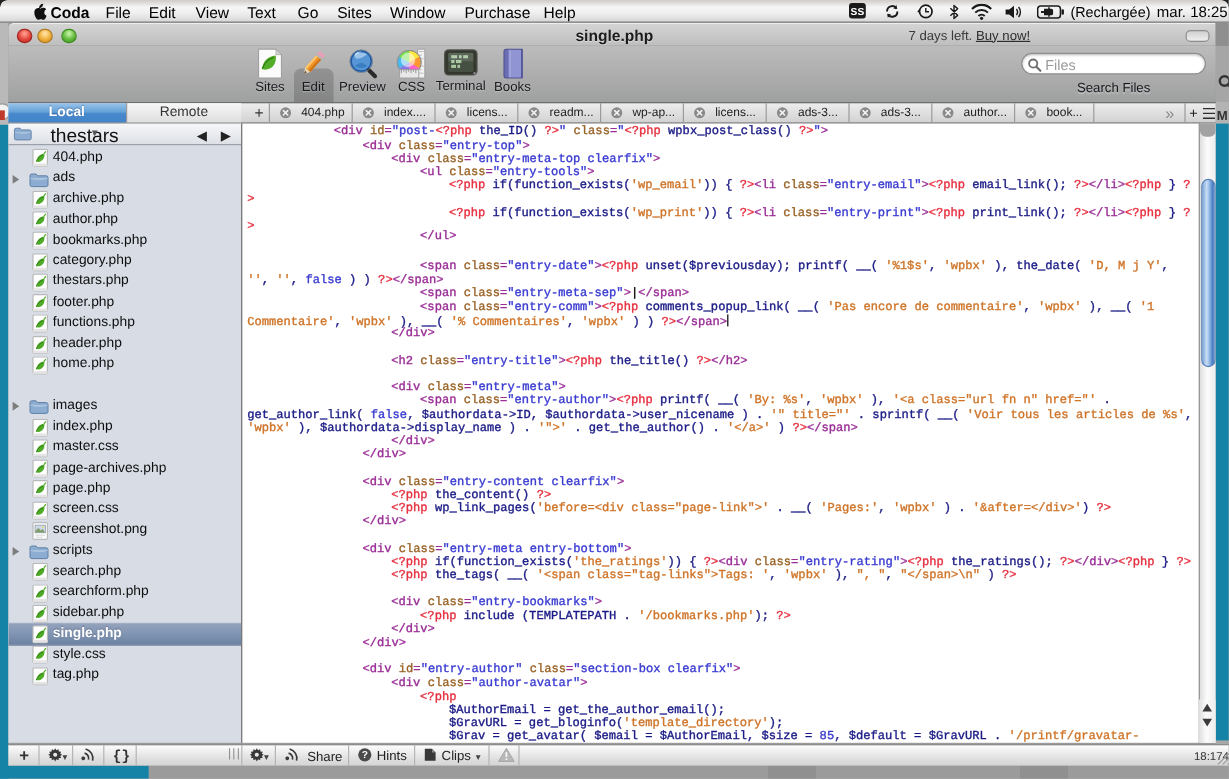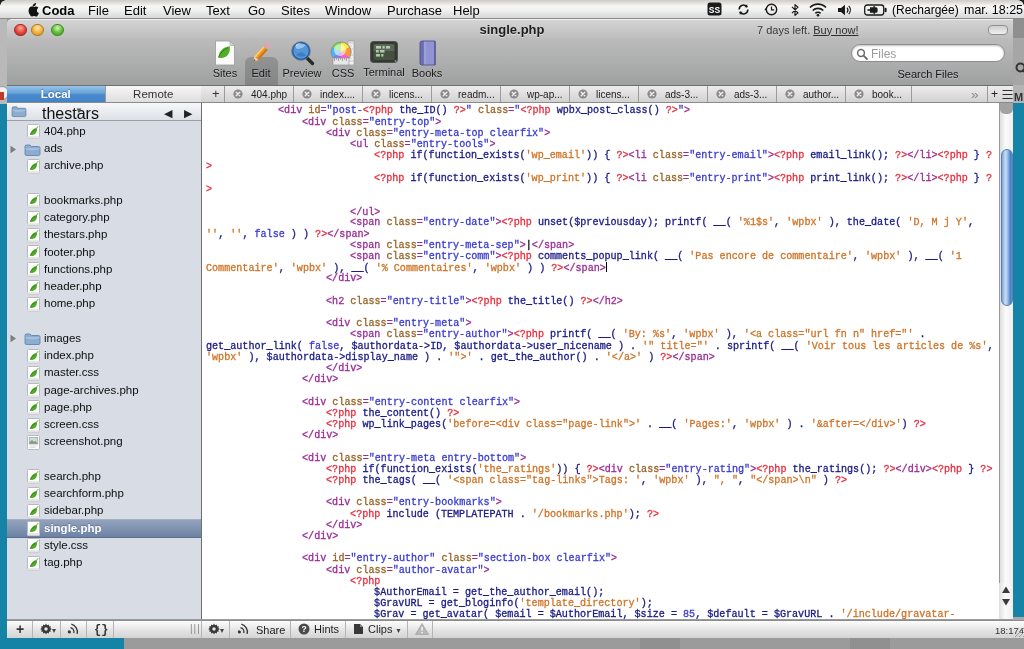--- a/index.html
+++ b/index.html
@@ -307,20 +307,30 @@
 <div class="row" style="top:54.8px">
         <svg width="15" height="16" viewBox="0 0 15 16" style="left:19px;top:1px">
 <rect x="1.5" y="0.5" width="12" height="14" rx="1" fill="#fff" stroke="#b9b9b9"></rect>
 <rect x="1.5" y="12.2" width="12" height="2.3" fill="#e4e4e4"></rect>
 <path d="M4.2 10.8 C4.6 7.4 6.8 4.6 11 4.0 C11.4 7.8 9.6 10.4 6.4 10.9 C5.6 11.0 4.8 10.9 4.2 10.8 Z" fill="#4faa28"></path>
 <path d="M4.2 10.8 C5.2 8.0 7.2 6.2 9.8 5.2" stroke="#2d7a12" stroke-width="0.7" fill="none"></path>
 <path d="M10.6 4.1 L12.2 2.2" stroke="#4faa28" stroke-width="1" fill="none"></path>
 </svg>
         <span class="lbl">archive.php</span>
       </div>
+<div class="row" style="top:72.1px">
+        <svg width="15" height="16" viewBox="0 0 15 16" style="left:19px;top:1px">
+<rect x="1.5" y="0.5" width="12" height="14" rx="1" fill="#fff" stroke="#b9b9b9"></rect>
+<rect x="1.5" y="12.2" width="12" height="2.3" fill="#e4e4e4"></rect>
+<path d="M4.2 10.8 C4.6 7.4 6.8 4.6 11 4.0 C11.4 7.8 9.6 10.4 6.4 10.9 C5.6 11.0 4.8 10.9 4.2 10.8 Z" fill="#4faa28"></path>
+<path d="M4.2 10.8 C5.2 8.0 7.2 6.2 9.8 5.2" stroke="#2d7a12" stroke-width="0.7" fill="none"></path>
+<path d="M10.6 4.1 L12.2 2.2" stroke="#4faa28" stroke-width="1" fill="none"></path>
+</svg>
+        <span class="lbl">author.php</span>
+      </div>
 <div class="row" style="top:106.6px">
         <svg width="15" height="16" viewBox="0 0 15 16" style="left:19px;top:1px">
 <rect x="1.5" y="0.5" width="12" height="14" rx="1" fill="#fff" stroke="#b9b9b9"></rect>
 <rect x="1.5" y="12.2" width="12" height="2.3" fill="#e4e4e4"></rect>
 <path d="M4.2 10.8 C4.6 7.4 6.8 4.6 11 4.0 C11.4 7.8 9.6 10.4 6.4 10.9 C5.6 11.0 4.8 10.9 4.2 10.8 Z" fill="#4faa28"></path>
 <path d="M4.2 10.8 C5.2 8.0 7.2 6.2 9.8 5.2" stroke="#2d7a12" stroke-width="0.7" fill="none"></path>
 <path d="M10.6 4.1 L12.2 2.2" stroke="#4faa28" stroke-width="1" fill="none"></path>
 </svg>
         <span class="lbl">category.php</span>
       </div>
@@ -447,20 +457,30 @@
 <div class="row" style="top:330.8px">
         <svg width="15" height="16" viewBox="0 0 15 16" style="left:19px;top:1px">
 <rect x="1.5" y="0.5" width="12" height="14" rx="1" fill="#fff" stroke="#b9b9b9"></rect>
 <rect x="3.2" y="2.6" width="8.6" height="6.4" fill="#cfd8e6" stroke="#8a93a6" stroke-width="0.6"></rect>
 <path d="M3.4 7.6 L6 5 L8 7 L9.5 5.8 L11.6 8.8 L3.4 8.8 Z" fill="#7f9e6a"></path>
 <circle cx="9.8" cy="4.2" r="0.9" fill="#e8d87a"></circle>
 <rect x="3.5" y="10.6" width="8" height="0.8" fill="#d5d5d5"></rect>
 <rect x="3.5" y="12.2" width="6" height="0.8" fill="#d5d5d5"></rect>
 </svg>
         <span class="lbl">screenshot.png</span>
+      </div>
+<div class="row" style="top:348.1px">
+        <svg width="8" height="9" viewBox="0 0 8 9" style="left:2px;top:4px">
+          <path d="M1.5 0.8 L7 4.5 L1.5 8.2 Z" fill="#7d7d7d"></path>
+        </svg>
+        <svg width="17" height="14" viewBox="0 0 17 14" style="left:17px;top:2px">
+<path d="M1 3.5 Q1 2 2.5 2 L6 2 L7.5 3.5 L14.5 3.5 Q16 3.5 16 5 L16 11 Q16 12.5 14.5 12.5 L2.5 12.5 Q1 12.5 1 11 Z" fill="#8cadd1" stroke="#5d7ca3" stroke-width="0.8"></path>
+<path d="M1.2 5.3 L15.8 5.3 L15.8 5.9 Q12 7.2 8.5 7.2 Q5 7.2 1.2 5.9 Z" fill="#a9c3de"></path>
+</svg>
+        <span class="lbl">scripts</span>
       </div>
 <div class="row" style="top:365.3px">
         <svg width="15" height="16" viewBox="0 0 15 16" style="left:19px;top:1px">
 <rect x="1.5" y="0.5" width="12" height="14" rx="1" fill="#fff" stroke="#b9b9b9"></rect>
 <rect x="1.5" y="12.2" width="12" height="2.3" fill="#e4e4e4"></rect>
 <path d="M4.2 10.8 C4.6 7.4 6.8 4.6 11 4.0 C11.4 7.8 9.6 10.4 6.4 10.9 C5.6 11.0 4.8 10.9 4.2 10.8 Z" fill="#4faa28"></path>
 <path d="M4.2 10.8 C5.2 8.0 7.2 6.2 9.8 5.2" stroke="#2d7a12" stroke-width="0.7" fill="none"></path>
 <path d="M10.6 4.1 L12.2 2.2" stroke="#4faa28" stroke-width="1" fill="none"></path>
 </svg>
         <span class="lbl">search.php</span>
@@ -529,21 +549,21 @@
   <div class="abs" id="vsplit"></div>
   <div class="abs" id="editor">
       <div class="cl" style="top:2.4px;left:76.04px"><s class="sP">&lt;div </s><s class="sA">id</s><s class="sP">=</s><s class="sV">"post-</s><s class="sR">&lt;?php </s><s class="sC">the_ID() </s><s class="sR">?&gt;</s><s class="sV">"</s> <s class="sA">class</s><s class="sP">=</s><s class="sV">"</s><s class="sR">&lt;?php </s><s class="sC">wpbx_post_class() </s><s class="sR">?&gt;</s><s class="sV">"</s><s class="sP">&gt;</s></div>
 <div class="cl" style="top:13.6px;left:100.06px"><s class="sP">&lt;div </s><s class="sA">class</s><s class="sP">=</s><s class="sV">"entry-top"</s><s class="sP">&gt;</s></div>
 <div class="cl" style="top:24.8px;left:124.07px"><s class="sP">&lt;div </s><s class="sA">class</s><s class="sP">=</s><s class="sV">"entry-meta-top clearfix"</s><s class="sP">&gt;</s></div>
 <div class="cl" style="top:36.0px;left:148.08px"><s class="sP">&lt;ul </s><s class="sA">class</s><s class="sP">=</s><s class="sV">"entry-tools"</s><s class="sP">&gt;</s></div>
 <div class="cl" style="top:47.2px;left:172.10px"><s class="sR">&lt;?php </s><s class="sC">if(function_exists(</s><s class="sS">'wp_email'</s><s class="sC">)) { </s><s class="sR">?&gt;</s><s class="sP">&lt;li </s><s class="sA">class</s><s class="sP">=</s><s class="sV">"entry-email"</s><s class="sP">&gt;</s><s class="sR">&lt;?php </s><s class="sC">email_link(); </s><s class="sR">?&gt;</s><s class="sP">&lt;/li&gt;</s><s class="sR">&lt;?php </s><s class="sC">} </s><s class="sR">?</s></div>
 <div class="cl" style="top:58.4px;left:4.00px"><s class="sR">&gt;</s></div>
 <div class="cl" style="top:69.6px;left:172.10px"><s class="sR">&lt;?php </s><s class="sC">if(function_exists(</s><s class="sS">'wp_print'</s><s class="sC">)) { </s><s class="sR">?&gt;</s><s class="sP">&lt;li </s><s class="sA">class</s><s class="sP">=</s><s class="sV">"entry-print"</s><s class="sP">&gt;</s><s class="sR">&lt;?php </s><s class="sC">print_link(); </s><s class="sR">?&gt;</s><s class="sP">&lt;/li&gt;</s><s class="sR">&lt;?php </s><s class="sC">} </s><s class="sR">?</s></div>
 <div class="cl" style="top:80.8px;left:4.00px"><s class="sR">&gt;</s></div>
-<div class="cl" style="top:104px;left:148.08px"><s class="sP">&lt;/ul&gt;</s></div>
+<div class="cl" style="top:89px;left:148.08px"><s class="sP">&lt;/ul&gt;</s></div>
 <div class="cl" style="top:114.4px;left:148.08px"><s class="sP">&lt;span </s><s class="sA">class</s><s class="sP">=</s><s class="sV">"entry-date"</s><s class="sP">&gt;</s><s class="sR">&lt;?php </s><s class="sC">unset($previousday); printf( __( </s><s class="sS">'%1$s'</s><s class="sC">, </s><s class="sS">'wpbx'</s><s class="sC"> ), the_date( </s><s class="sS">'D, M j Y'</s><s class="sC">,</s></div>
 <div class="cl" style="top:125.6px;left:4.00px"><s class="sS">''</s><s class="sC">, </s><s class="sS">''</s><s class="sC">, </s><s class="sK">false</s><s class="sC"> ) ) </s><s class="sR">?&gt;</s><s class="sP">&lt;/span&gt;</s></div>
 <div class="cl" style="top:136.8px;left:148.08px"><s class="sP">&lt;span </s><s class="sA">class</s><s class="sP">=</s><s class="sV">"entry-meta-sep"</s><s class="sP">&gt;</s>|<s class="sP">&lt;/span&gt;</s></div>
 <div class="cl" style="top:148.0px;left:148.08px"><s class="sP">&lt;span </s><s class="sA">class</s><s class="sP">=</s><s class="sV">"entry-comm"</s><s class="sP">&gt;</s><s class="sR">&lt;?php </s><s class="sC">comments_popup_link( __( </s><s class="sS">'Pas encore de commentaire'</s><s class="sC">, </s><s class="sS">'wpbx'</s><s class="sC"> ), __( </s><s class="sS">'1</s></div>
 <div class="cl" style="top:159.2px;left:4.00px"><s class="sS">Commentaire'</s><s class="sC">, </s><s class="sS">'wpbx'</s><s class="sC"> ), __( </s><s class="sS">'% Commentaires'</s><s class="sC">, </s><s class="sS">'wpbx'</s><s class="sC"> ) ) </s><s class="sR">?&gt;</s><s class="sP">&lt;/span&gt;</s><i class="caret"></i></div>
 <div class="cl" style="top:170.4px;left:124.07px"><s class="sP">&lt;/div&gt;</s></div>
 <div class="cl" style="top:192.8px;left:124.07px"><s class="sP">&lt;h2 </s><s class="sA">class</s><s class="sP">=</s><s class="sV">"entry-title"</s><s class="sP">&gt;</s><s class="sR">&lt;?php </s><s class="sC">the_title() </s><s class="sR">?&gt;</s><s class="sP">&lt;/h2&gt;</s></div>
 <div class="cl" style="top:215.2px;left:124.07px"><s class="sP">&lt;div </s><s class="sA">class</s><s class="sP">=</s><s class="sV">"entry-meta"</s><s class="sP">&gt;</s></div>
 <div class="cl" style="top:226.4px;left:148.08px"><s class="sP">&lt;span </s><s class="sA">class</s><s class="sP">=</s><s class="sV">"entry-author"</s><s class="sP">&gt;</s><s class="sR">&lt;?php </s><s class="sC">printf( __( </s><s class="sS">'By: %s'</s><s class="sC">, </s><s class="sS">'wpbx'</s><s class="sC"> ), </s><s class="sS">'&lt;a class="url fn n" href="'</s><s class="sC"> .</s></div>
 <div class="cl" style="top:237.6px;left:4.00px"><s class="sC">get_author_link( </s><s class="sK">false</s><s class="sC">, $authordata-&gt;ID, $authordata-&gt;user_nicename ) . </s><s class="sS">'" title="'</s><s class="sC"> . sprintf( __( </s><s class="sS">'Voir tous les articles de %s'</s><s class="sC">,</s></div>
@@ -559,21 +579,21 @@
 <div class="cl" style="top:372.0px;left:124.07px"><s class="sR">&lt;?php </s><s class="sC">the_tags( __( </s><s class="sS">'&lt;span class="tag-links"&gt;Tags: '</s><s class="sC">, </s><s class="sS">'wpbx'</s><s class="sC"> ), </s><s class="sS">", "</s><s class="sC">, </s><s class="sS">"&lt;/span&gt;\n"</s><s class="sC"> ) </s><s class="sR">?&gt;</s></div>
 <div class="cl" style="top:394.4px;left:124.07px"><s class="sP">&lt;div </s><s class="sA">class</s><s class="sP">=</s><s class="sV">"entry-bookmarks"</s><s class="sP">&gt;</s></div>
 <div class="cl" style="top:405.6px;left:148.08px"><s class="sR">&lt;?php </s><s class="sC">include (TEMPLATEPATH . </s><s class="sS">'/bookmarks.php'</s><s class="sC">); </s><s class="sR">?&gt;</s></div>
 <div class="cl" style="top:416.8px;left:124.07px"><s class="sP">&lt;/div&gt;</s></div>
 <div class="cl" style="top:428.0px;left:100.06px"><s class="sP">&lt;/div&gt;</s></div>
 <div class="cl" style="top:450.4px;left:100.06px"><s class="sP">&lt;div </s><s class="sA">id</s><s class="sP">=</s><s class="sV">"entry-author"</s> <s class="sA">class</s><s class="sP">=</s><s class="sV">"section-box clearfix"</s><s class="sP">&gt;</s></div>
 <div class="cl" style="top:461.6px;left:124.07px"><s class="sP">&lt;div </s><s class="sA">class</s><s class="sP">=</s><s class="sV">"author-avatar"</s><s class="sP">&gt;</s></div>
 <div class="cl" style="top:472.8px;left:148.08px"><s class="sR">&lt;?php</s></div>
 <div class="cl" style="top:484.0px;left:172.10px"><s class="sC">$AuthorEmail = get_the_author_email();</s></div>
 <div class="cl" style="top:495.2px;left:172.10px"><s class="sC">$GravURL = get_bloginfo(</s><s class="sS">'template_directory'</s><s class="sC">);</s></div>
-<div class="cl" style="top:506.4px;left:172.10px"><s class="sC">$Grav = get_avatar( $email = $AuthorEmail, $size = </s><s class="sK">85</s><s class="sC">, $default = $GravURL . </s><s class="sS">'/include/gravatar-</s></div>
+<div class="cl" style="top:506.4px;left:172.10px"><s class="sC">$Grav = get_avatar( $email = $AuthorEmail, $size = </s><s class="sK">85</s><s class="sC">, $default = $GravURL . </s><s class="sS">'/printf/gravatar-</s></div>
     </div>
   <div class="abs" id="scrollbar"></div>
   <div class="abs" id="sbcap"></div>
   <div class="abs" id="thumb"></div>
   <div class="abs" id="sbarrows"><svg width="14" height="36" viewBox="0 0 14 36">
         <path d="M7 3.5 L11 10 L3 10 Z" fill="#3a3a3a"></path>
         <path d="M7 22.5 L11 16 L3 16 Z" fill="#3a3a3a"></path>
       </svg></div>
   <div class="abs" id="bottombar">
     <div class="bbtn" style="left:9px"><span style="font-size:14px;font-weight:bold;color:#333;position:relative;top:-2px">+</span></div>

